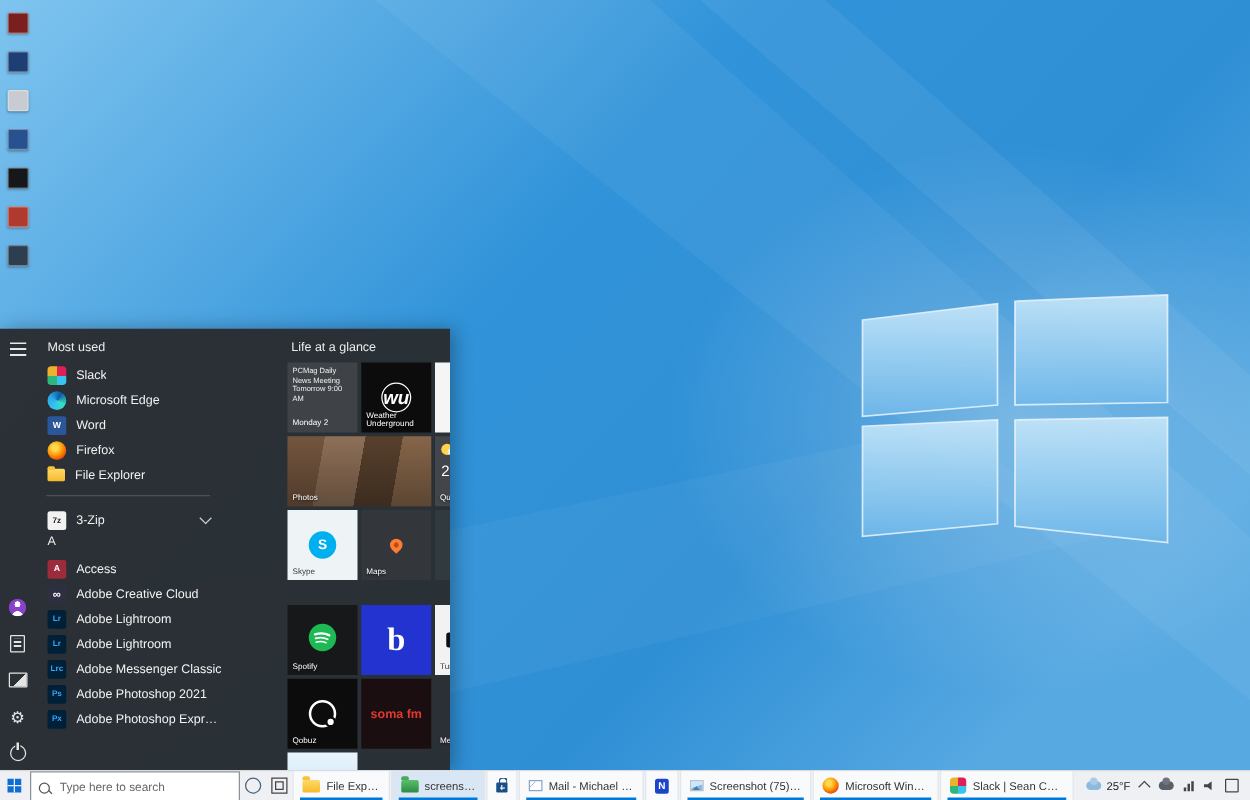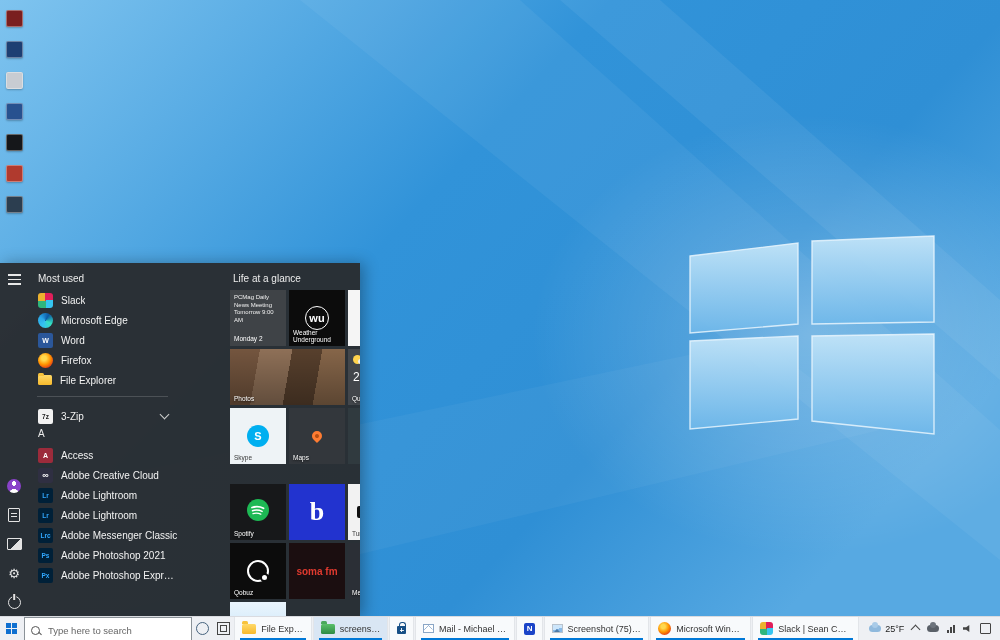--- a/index.html
+++ b/index.html
@@ -65,21 +65,21 @@
   .tile-grid.first{margin-bottom:20px;}
   .tile{position:relative;overflow:hidden;display:grid;place-items:center;cursor:default;}
   .tile-label{position:absolute;left:4px;bottom:3px;font-size:6.5px;color:#fff;
     text-shadow:0 1px 2px rgba(0,0,0,.7);line-height:7px;max-width:50px;}
   .t-calendar{background:#3f4347;display:flex;flex-direction:column;justify-content:space-between;
     align-items:flex-start;padding:4px;box-sizing:border-box;}
   .cal-event{font-size:6px;line-height:7.5px;color:#f0f0f0;}
   .cal-date{font-size:6.5px;color:#fff;}
   .t-wu{background:#0c0c0c;}
   .wucirc{width:22px;height:22px;border:1.5px solid #fff;border-radius:50%;display:grid;place-items:center;
-    font-size:11px;font-weight:700;color:#fff;}
+    font-size:15px;font-weight:700;color:#fff;font-style:italic;}
   .t-music{background:#f5f5f5;color:#141414;font-size:22px;}
   .t-photos{grid-column:1/3;
     background-image:linear-gradient(to bottom,rgba(0,0,0,.05),rgba(0,0,0,.35)),
       linear-gradient(100deg,#7a5a42 0 24%,#96765c 24% 50%,#5c432f 50% 74%,#8d6b4d 74%);}
   .t-weather{background:#42464b;display:flex;flex-direction:column;justify-content:flex-start;
     align-items:flex-start;padding:6px 5px;box-sizing:border-box;gap:3px;}
   .suncloud{position:relative;width:20px;height:12px;}
   .suncloud::before{content:"";position:absolute;left:0;top:0;width:9px;height:9px;border-radius:50%;background:#ffd34d;}
   .suncloud::after{content:"";position:absolute;right:0;bottom:0;width:13px;height:7px;border-radius:4px;
     background:#e9eef2;box-shadow:-3px -2px 0 -1px #e9eef2;}

